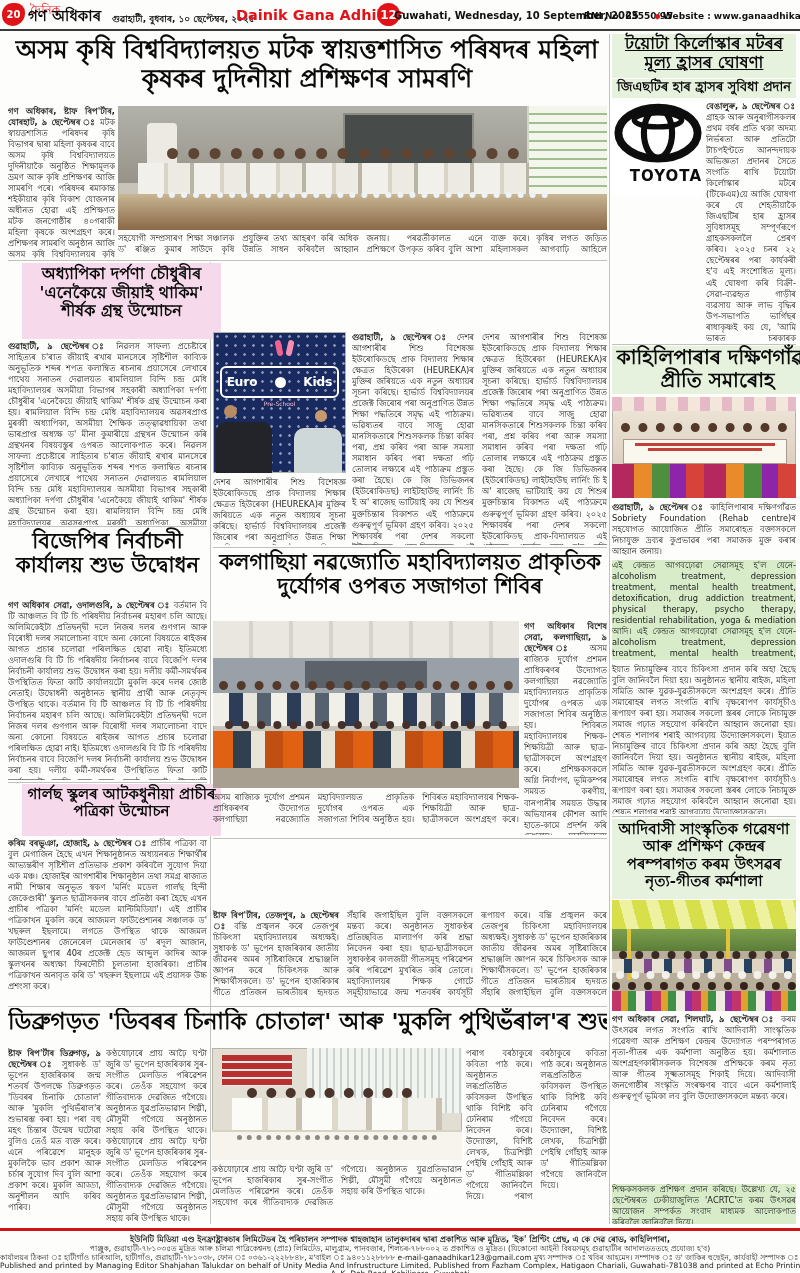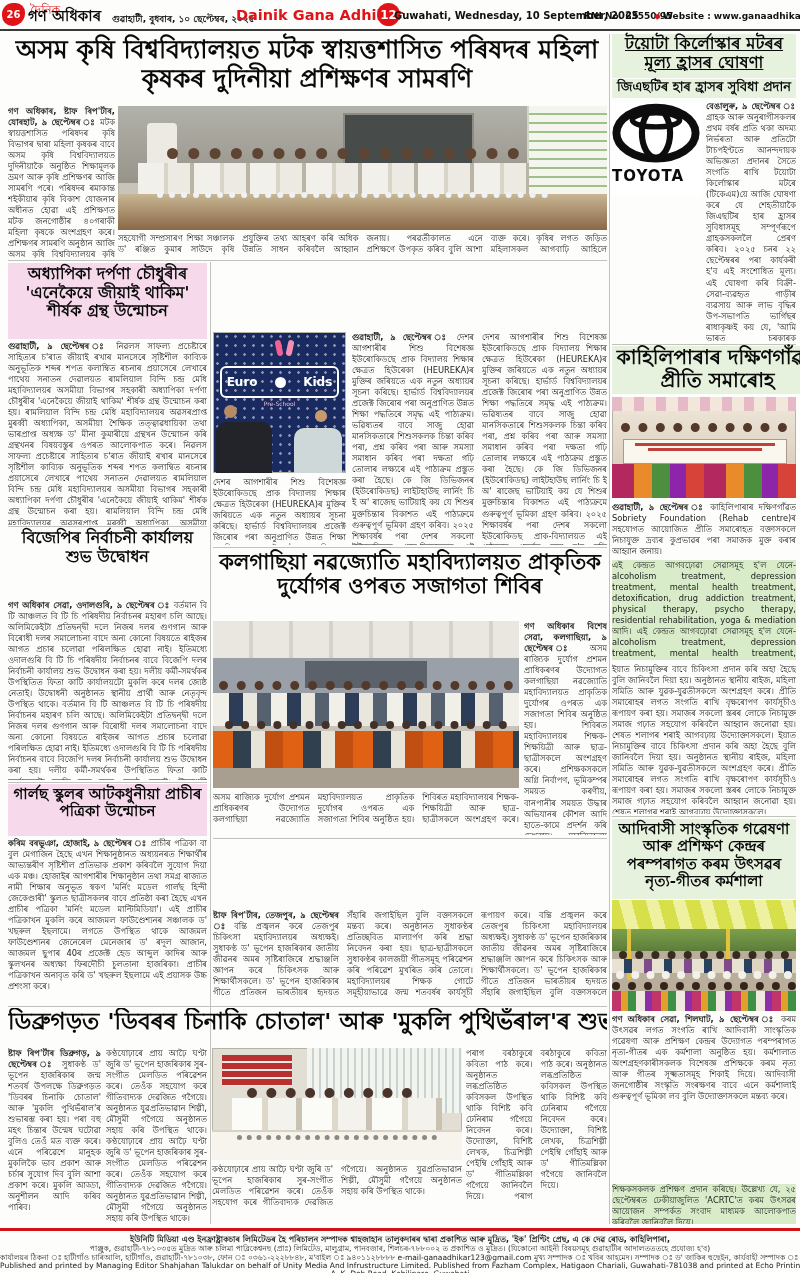--- a/index.html
+++ b/index.html
@@ -3,40 +3,40 @@
 <meta charset="utf-8">
 <style>
   html,body{margin:0;padding:0;background:#888;}
   .page{position:relative;width:800px;height:1273px;background:#fdfdfb;margin:0 auto;
         font-family:"DejaVu Sans","Liberation Sans",sans-serif;overflow:hidden;color:#111;}
   .abs{position:absolute;}
   .hl{font-family:"DejaVu Serif","Liberation Serif",serif;font-weight:bold;color:#0a0a0a;
       text-align:center;line-height:1.16;letter-spacing:0;}
   .body-txt{font-size:8.3px;line-height:1.33;text-align:justify;color:#1c1c1c;overflow:hidden;margin:0;word-break:break-word;}
   .dl{font-weight:bold;}
-  .pinkbg{background:#f6d9ea;}
+  .pinkbg{background:#f6d9ea;margin-left:14px;}
   .greenbg{background:#e6f1de;}
   .hilite{background:#d8ecca;}
   .vline{width:1px;background:#c2c2bc;}
   .hline{height:1px;background:#c2c2bc;}
   .photo{overflow:hidden;background:#c8c4ba;box-shadow:0 0 0 1px #b5b2a8 inset;}
   .dots{height:0;border-top-style:dotted;}
   .cols3{column-count:3;column-gap:8px;}
   .cols2{column-count:2;column-gap:8px;}
   .cols4{column-count:4;column-gap:8px;}
   .redcircle{background:#e01319;color:#fff;border-radius:50%;display:flex;align-items:center;justify-content:center;font-weight:bold;}
   .ftr{width:100%;text-align:center;color:#222;overflow:hidden;white-space:nowrap;}
 </style>
 </head>
 <body>
 
 <div class="page">
 
   <div class="abs" style="left:0;top:0;width:800px;height:29px;">
-    <div class="abs redcircle" style="left:2px;top:3px;width:23px;height:23px;border-radius:48% 40% 55% 45%;font-size:10px;">26</div>
+    <div class="abs redcircle" style="left:2px;top:3px;width:23px;height:23px;border-radius:48% 40% 55% 45%;font-size:10px;">20</div>
     <div class="abs" style="left:30px;top:1px;font-size:12px;font-weight:normal;color:#e01319;">দৈনিক</div>
     <div class="abs hl" style="left:28px;top:8px;font-size:15px;white-space:nowrap;">গণ অধিকাৰ</div>
     <div class="abs" style="left:112px;top:12px;font-size:9px;font-weight:bold;white-space:nowrap;">গুৱাহাটী, বুধবাৰ, ১০ ছেপ্টেম্বৰ, ২০২৫</div>
     <div class="abs" style="left:236px;top:7px;font-size:14.5px;font-weight:bold;color:#e01319;white-space:nowrap;">Dainik Gana Adhikar</div>
     <div class="abs redcircle" style="left:351px;top:3px;width:23px;height:23px;font-size:12px;margin-left:26px;">12</div>
     <div class="abs" style="left:394px;top:10px;font-size:10px;font-weight:bold;white-space:nowrap;">Guwahati, Wednesday, 10 September, 2025</div>
     <div class="abs" style="left:584px;top:11px;font-size:9px;font-weight:bold;white-space:nowrap;">RNI No. 63550/95</div>
     <div class="abs" style="left:655px;top:14px;width:5px;height:5px;background:#e01319;border-radius:50%;"></div>
     <div class="abs" style="left:663px;top:11px;font-size:9px;font-weight:bold;white-space:nowrap;">Website : www.ganaadhikar.com</div>
   </div>
@@ -62,21 +62,21 @@
   <p class="abs body-txt cols4" style="left:118px;top:233px;width:489px;height:26px;">সহযোগী সম্প্ৰসাৰণ শিক্ষা সঞ্চালক ড' ৰঞ্জিত কুমাৰ সাউদে কৃষি প্ৰযুক্তিৰ তথ্য আহৰণ কৰি অধিক উন্নতি সাধন কৰিবলৈ আহ্বান জনায়। পৰৱৰ্তীকালত এনে প্ৰশিক্ষণে উপকৃত কৰিব বুলি আশা ব্যক্ত কৰে। কৃষিৰ লগত জড়িত মহিলাসকল আগবাঢ়ি আহিলে গ্ৰামীণ অৰ্থনীতি সবলীকৰণত অংশগ্ৰহণ হ'ব পৰা যাব।</p>
 
   <div class="abs hline" style="left:8px;top:260px;width:599px;"></div>
 
   <div class="abs vline" style="left:609px;top:34px;height:1190px;"></div>
 
   <div class="abs hl greenbg" style="left:612px;top:34px;width:184px;height:44px;font-size:16.5px;text-decoration:underline;">টয়োটা কিৰ্লোস্কাৰ মটৰৰ মূল্য হ্ৰাসৰ ঘোষণা</div>
   <div class="abs hl greenbg" style="left:612px;top:79px;width:184px;height:19px;font-size:13px;">জিএছটিৰ হাৰ হ্ৰাসৰ সুবিধা প্ৰদান</div>
 
   <div class="abs" style="left:612px;top:101px;width:184px;height:242px;overflow:hidden;">
-    <div style="float:left;width:90px;height:94px;margin:2px 4px 2px 0;text-align:left;background:#fff;">
+    <div style="float:left;width:90px;height:94px;margin:2px 4px 2px 0;text-align:right;background:#fff;">
       <svg width="88" height="62" viewBox="0 0 100 70">
         <ellipse cx="50" cy="34" rx="45" ry="29" fill="none" stroke="#0d0d0d" stroke-width="9"></ellipse>
         <ellipse cx="50" cy="34" rx="16" ry="28" fill="none" stroke="#0d0d0d" stroke-width="7"></ellipse>
         <ellipse cx="50" cy="19" rx="27" ry="8" fill="none" stroke="#0d0d0d" stroke-width="6"></ellipse>
       </svg>
       <div style="font-weight:bold;font-size:15px;letter-spacing:1px;line-height:1;color:#0d0d0d;">TOYOTA</div>
     </div>
     <p class="body-txt" style="height:100%;">
       <b class="dl">বেঙালুৰু, ৯ ছেপ্টেম্বৰ ঃ</b> <span>গ্ৰাহক আৰু অনুৰাগীসকলৰ প্ৰথম বৰ্ষৰ প্ৰতি থকা অদম্য নিৰ্ভৰতা আৰু প্ৰতিটো টাচপইণ্টতে আনন্দদায়ক অভিজ্ঞতা প্ৰদানৰ সৈতে সংগতি ৰাখি টয়োটা কিৰ্লোস্কাৰ মটৰে (টিকেএম)য়ে আজি ঘোষণা কৰে যে শেহতীয়াকৈ জিএছটিৰ হাৰ হ্ৰাসৰ সুবিধাসমূহ সম্পূৰ্ণৰূপে গ্ৰাহকসকললৈ প্ৰেৰণ কৰিব। ২০২৫ চনৰ ২২ ছেপ্টেম্বৰৰ পৰা কাৰ্যকৰী হ'ব এই সংশোধিত মূল্য। এই ঘোষণা কৰি বিক্ৰী-সেৱা-ব্যৱহৃত গাড়ীৰ ব্যৱসায় আৰু লাভ বৃদ্ধিৰ উপ-সভাপতি ভাৰ্গিছৰ ৰাধাকৃষ্ণই কয় যে, 'আমি ভাৰত চৰকাৰক আন্তৰিকতাৰে ধন্যবাদ জনাইছোঁ, এই ঐতিহাসিক সংস্কাৰৰ বাবে। ই কেৱল গ্ৰাহকৰ বাবে ক্ৰয়সাধ্যতা বৃদ্ধি কৰাই নহয়, অটো খণ্ডৰ ওপৰত সামগ্ৰিক আস্থাও বিকশিত কৰিব। উৎসৱৰ বতৰৰ আগত আমি আশা কৰিছোঁ যে এই মূল্য হ্ৰাসে গ্ৰাহকসকলক প্ৰেৰণ কৰিব।'</span>
     </p>
@@ -84,21 +84,21 @@
   <div class="abs hline" style="left:612px;top:344px;width:184px;"></div>
 
   <div class="abs vline" style="left:210px;top:262px;height:962px;"></div>
 
   <div class="abs hl pinkbg" style="left:8px;top:263px;width:199px;height:74px;font-size:16px;padding-top:2px;">অধ্যাপিকা দৰ্পণা চৌধুৰীৰ 'এনেকৈয়ে জীয়াই থাকিম' শীৰ্ষক গ্ৰন্থ উন্মোচন</div>
   <p class="abs body-txt" style="left:8px;top:341px;width:199px;height:184px;">
     <b class="dl">গুৱাহাটী, ৯ ছেপ্টেম্বৰ ঃ</b> <span>নিৱলস সাফল্য প্ৰচেষ্টাৰে সাহিত্যৰ চ'ৰাত জীয়াই ৰখাৰ মানসেৰে সৃষ্টিশীল কাব্যিক অনুভূতিক শব্দৰ শপত কলাম্বিত ৰচনাৰ প্ৰয়াসেৰে লেখাৰে পাথেয় সনাতন দেৱালয়ত ৰামলিয়াল বিন্দি চন্দ্ৰ মেধি মহাবিদ্যালয়ৰ অসমীয়া বিভাগৰ সহকাৰী অধ্যাপিকা দৰ্পণা চৌধুৰীৰ 'এনেকৈয়ে জীয়াই থাকিম' শীৰ্ষক গ্ৰন্থ উন্মোচন কৰা হয়। ৰামলিয়াল বিন্দি চন্দ্ৰ মেধি মহাবিদ্যালয়ৰ অৱসৰপ্ৰাপ্ত মুৰব্বী অধ্যাপিকা, অসমীয়া শৈক্ষিক তত্ত্বাৱধায়িকা তথা ভাৰপ্ৰাপ্ত অধ্যক্ষ ড' মীনা কুমাৰীয়ে গ্ৰন্থখন উন্মোচন কৰি গ্ৰন্থখনৰ বিষয়বস্তুৰ ওপৰত আলোকপাত কৰে। নিৱলস সাফল্য প্ৰচেষ্টাৰে সাহিত্যৰ চ'ৰাত জীয়াই ৰখাৰ মানসেৰে সৃষ্টিশীল কাব্যিক অনুভূতিক শব্দৰ শপত কলাম্বিত ৰচনাৰ প্ৰয়াসেৰে লেখাৰে পাথেয় সনাতন দেৱালয়ত ৰামলিয়াল বিন্দি চন্দ্ৰ মেধি মহাবিদ্যালয়ৰ অসমীয়া বিভাগৰ সহকাৰী অধ্যাপিকা দৰ্পণা চৌধুৰীৰ 'এনেকৈয়ে জীয়াই থাকিম' শীৰ্ষক গ্ৰন্থ উন্মোচন কৰা হয়। ৰামলিয়াল বিন্দি চন্দ্ৰ মেধি মহাবিদ্যালয়ৰ অৱসৰপ্ৰাপ্ত মুৰব্বী অধ্যাপিকা, অসমীয়া শৈক্ষিক তত্ত্বাৱধায়িকা তথা ভাৰপ্ৰাপ্ত অধ্যক্ষ ড' মীনা কুমাৰীয়ে গ্ৰন্থখন উন্মোচন কৰি গ্ৰন্থখনৰ বিষয়বস্তুৰ ওপৰত আলোকপাত কৰে।</span>
   </p>
   <div class="abs hline" style="left:8px;top:526px;width:199px;"></div>
 
-  <div class="abs hl" style="left:8px;top:529px;width:199px;height:68px;font-size:16px;">বিজেপিৰ নিৰ্বাচনী কাৰ্যালয় শুভ উদ্বোধন</div>
+  <div class="abs hl" style="left:8px;top:529px;width:199px;height:68px;font-size:21px;">বিজেপিৰ নিৰ্বাচনী কাৰ্যালয় শুভ উদ্বোধন</div>
   <p class="abs body-txt" style="left:8px;top:600px;width:199px;height:180px;">
     <b class="dl">গণ অধিকাৰ সেৱা, ওদালগুৰি, ৯ ছেপ্টেম্বৰ ঃ</b> <span>বৰ্তমান বি টি আঞ্চলত বি টি চি পৰিষদীয় নিৰ্বাচনৰ মহাৰণ চলি আছে। অলিমিকেইটা প্ৰতিদ্বন্দ্বী দলে নিজৰ দলৰ গুণগান আৰু বিৰোধী দলৰ সমালোচনা বাদে অন্য কোনো বিষয়তে ৰাইজৰ আগত প্ৰচাৰ চলোৱা পৰিলক্ষিত হোৱা নাই। ইতিমধ্যে ওদালগুৰি বি টি চি পৰিষদীয় নিৰ্বাচনৰ বাবে বিজেপি দলৰ নিৰ্বাচনী কাৰ্যালয় শুভ উদ্বোধন কৰা হয়। দলীয় কৰ্মী-সমৰ্থকৰ উপস্থিতিত ফিতা কাটি কাৰ্যালয়টো মুকলি কৰে দলৰ জ্যেষ্ঠ নেতাই। উদ্বোধনী অনুষ্ঠানত স্থানীয় প্ৰাৰ্থী আৰু নেতৃবৃন্দ উপস্থিত থাকে। বৰ্তমান বি টি আঞ্চলত বি টি চি পৰিষদীয় নিৰ্বাচনৰ মহাৰণ চলি আছে। অলিমিকেইটা প্ৰতিদ্বন্দ্বী দলে নিজৰ দলৰ গুণগান আৰু বিৰোধী দলৰ সমালোচনা বাদে অন্য কোনো বিষয়তে ৰাইজৰ আগত প্ৰচাৰ চলোৱা পৰিলক্ষিত হোৱা নাই। ইতিমধ্যে ওদালগুৰি বি টি চি পৰিষদীয় নিৰ্বাচনৰ বাবে বিজেপি দলৰ নিৰ্বাচনী কাৰ্যালয় শুভ উদ্বোধন কৰা হয়। দলীয় কৰ্মী-সমৰ্থকৰ উপস্থিতিত ফিতা কাটি কাৰ্যালয়টো মুকলি কৰে দলৰ জ্যেষ্ঠ নেতাই। উদ্বোধনী অনুষ্ঠানত স্থানীয় প্ৰাৰ্থী আৰু নেতৃবৃন্দ উপস্থিত থাকে।</span>
   </p>
   <div class="abs hline" style="left:8px;top:782px;width:199px;"></div>
 
   <div class="abs hl pinkbg" style="left:8px;top:784px;width:199px;height:50px;font-size:15px;padding-top:2px;">গাৰ্লছ স্কুলৰ আটকধুনীয়া প্ৰাচীৰ পত্ৰিকা উন্মোচন</div>
   <p class="abs body-txt" style="left:8px;top:838px;width:199px;height:164px;">
     <b class="dl">কৰিম বৰভূঞা, হোজাই, ৯ ছেপ্টেম্বৰ ঃ</b> <span>প্ৰাচীৰ পত্ৰিকা বা বুল মেগাজিন হৈছে এখন শিক্ষানুষ্ঠানত অধ্যয়নৰত শিক্ষাৰ্থীৰ আভ্যন্তৰীণ সৃষ্টিশীল প্ৰতিভাক প্ৰকাশ কৰিবলৈ সুযোগ দিয়া এক মঞ্চ। হোজাইৰ আগশাৰীৰ শিক্ষানুষ্ঠান তথা সমগ্ৰ ৰাজ্যত নামী শিক্ষাৰ অনুভূত স্বকণ 'মৰ্নিং মডেল গাৰ্লছ হিন্দী জেকেণ্ডাৰী' স্কুলত ছাত্ৰীসকলৰ বাবে প্ৰতিষ্ঠা কৰা হৈছে এখন প্ৰাচীৰ পত্ৰিকা 'মৰ্নিং মডেল মাল্টিমিডিয়া'। এই প্ৰাচীৰ পত্ৰিকাখন মুকলি কৰে আজমল ফাউণ্ডেশ্যনৰ সঞ্চালক ড' খছৰুল ইছলামে। লগতে উপস্থিত থাকে আজমল ফাউণ্ডেশ্যনৰ জেনেৰেল মেনেজাৰ ড' ৰদূল আজান, আজমল ছুপাৰ 40ৰ প্ৰজেক্ট হেড আব্দুল কাদিৰ আৰু স্কুলখনৰ অধ্যক্ষা ফিৰদৌচী চুলতানা হাজৰিকা। প্ৰাচীৰ পত্ৰিকাখন অনাবৃত কৰি ড' খছৰুল ইছলামে এই প্ৰয়াসক উচ্চ প্ৰশংসা কৰে।</span>
   </p>
 

